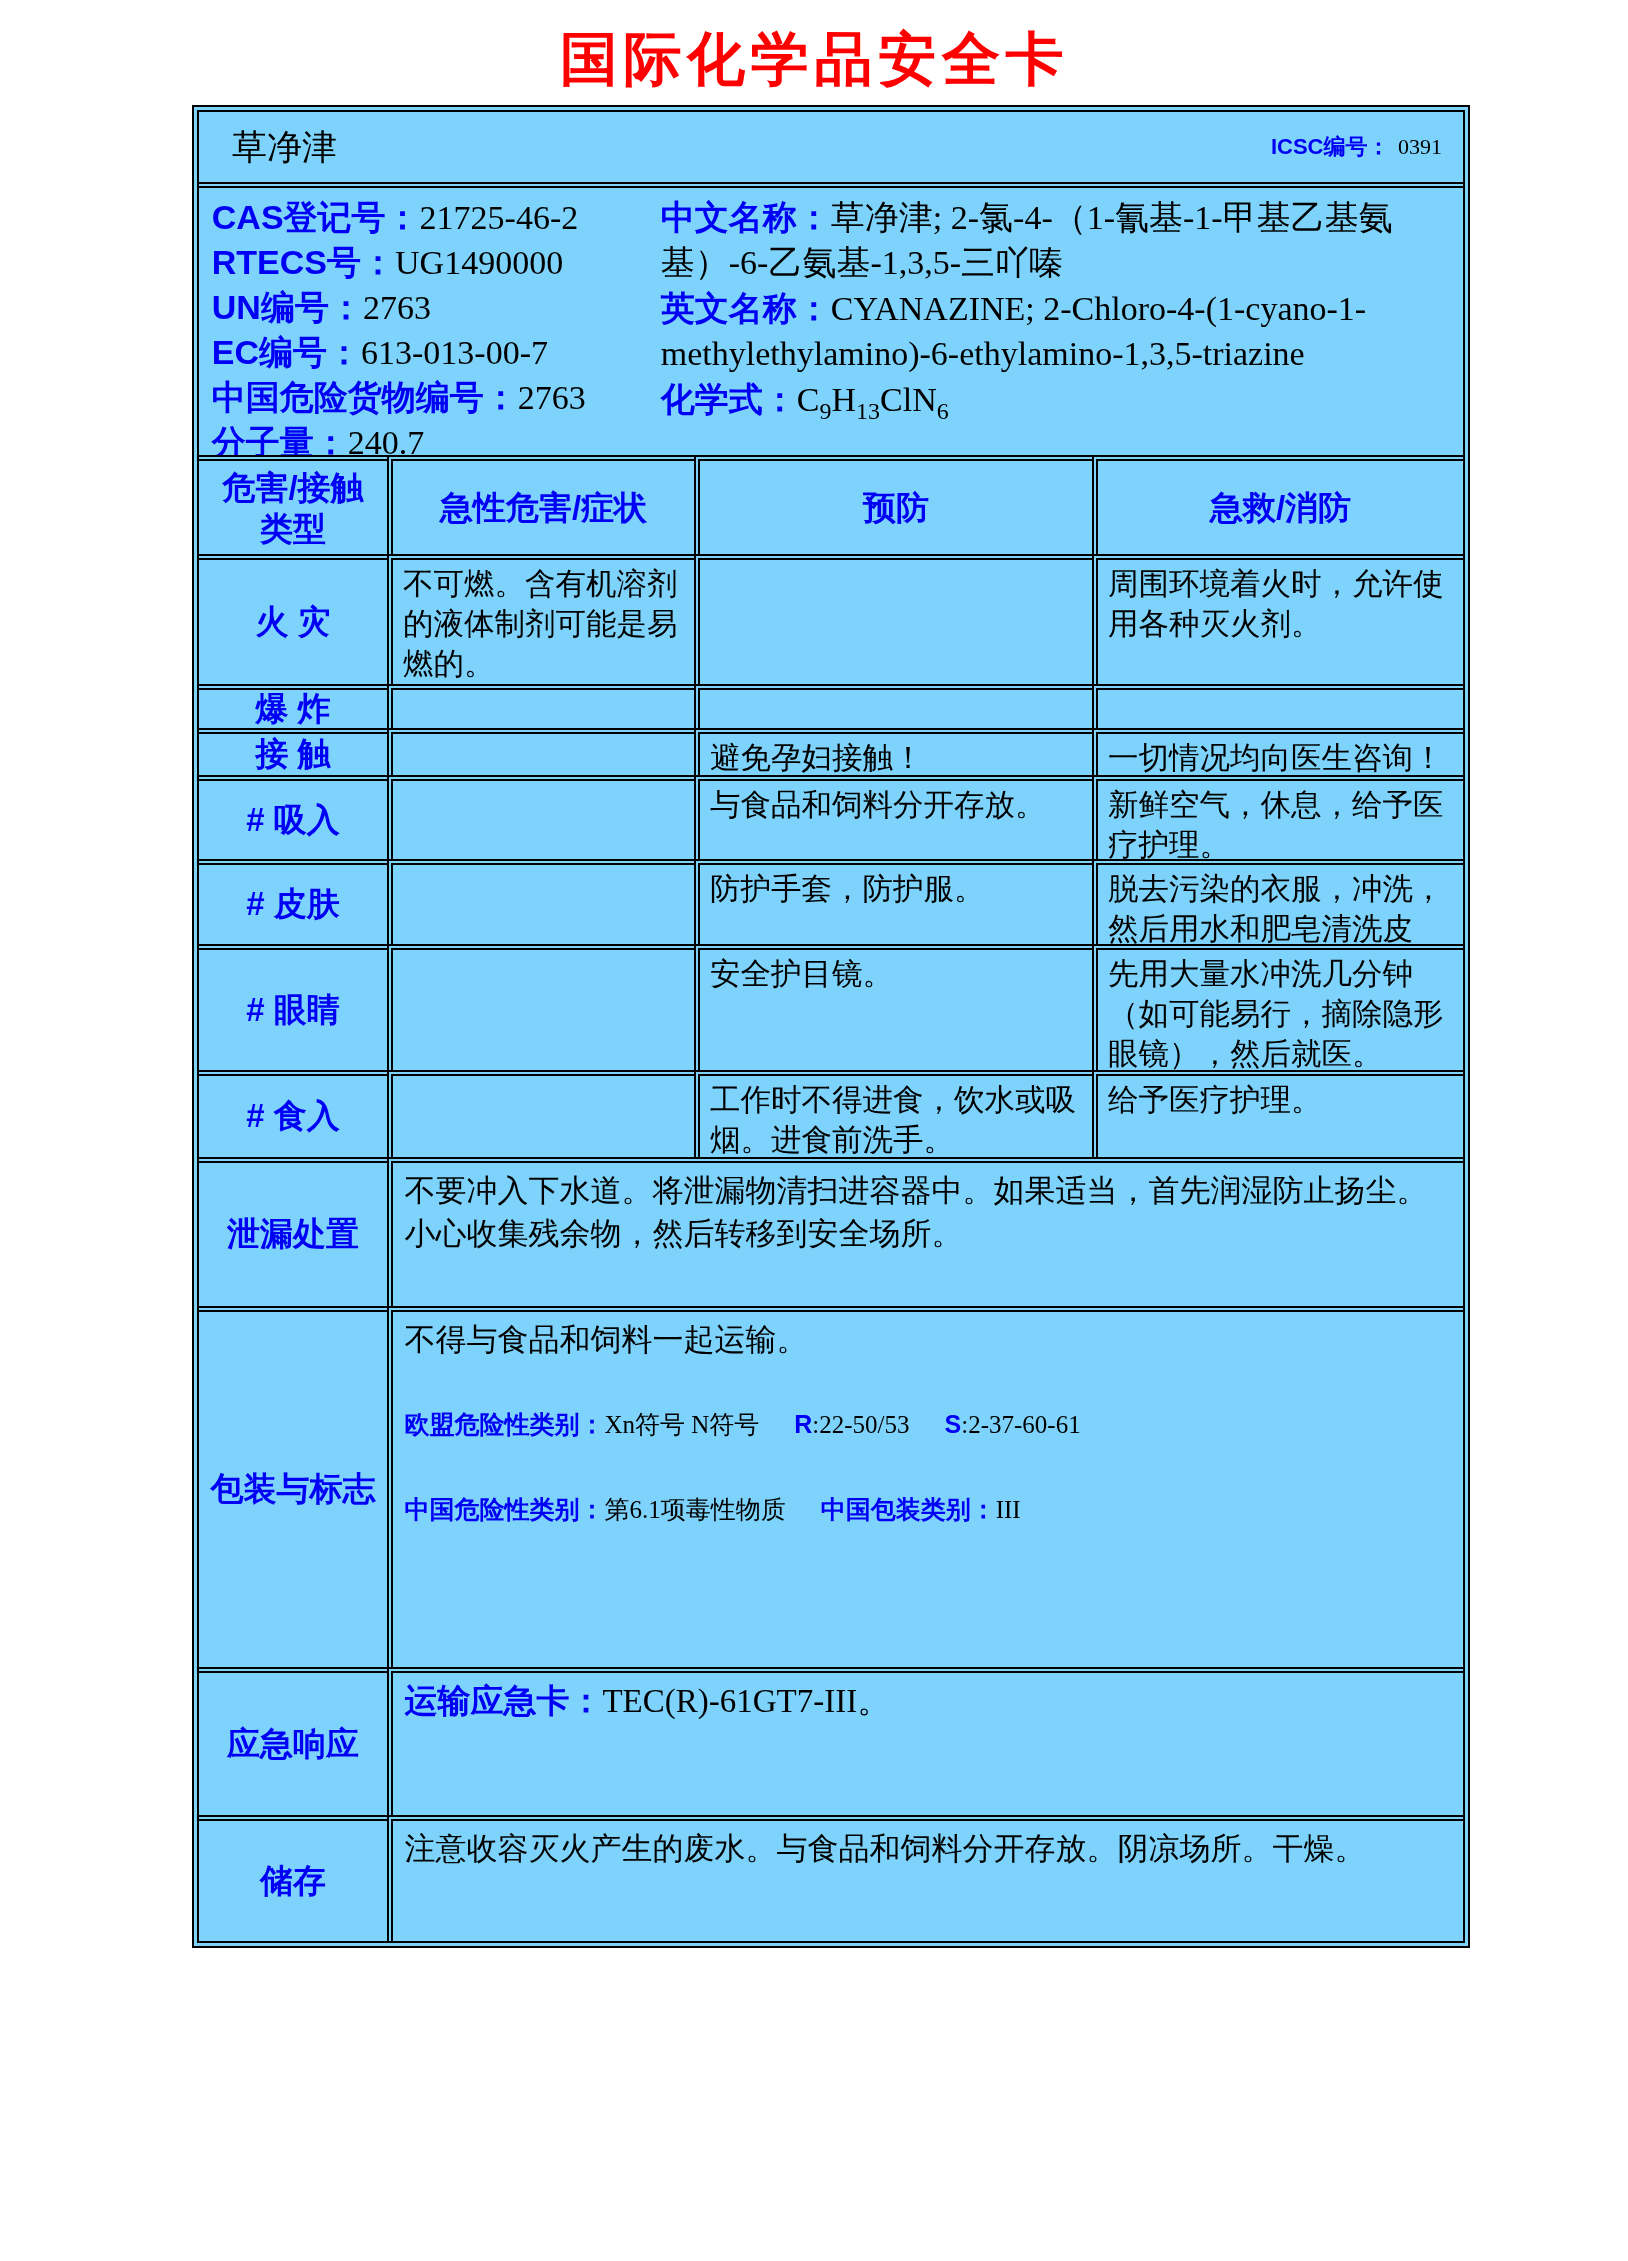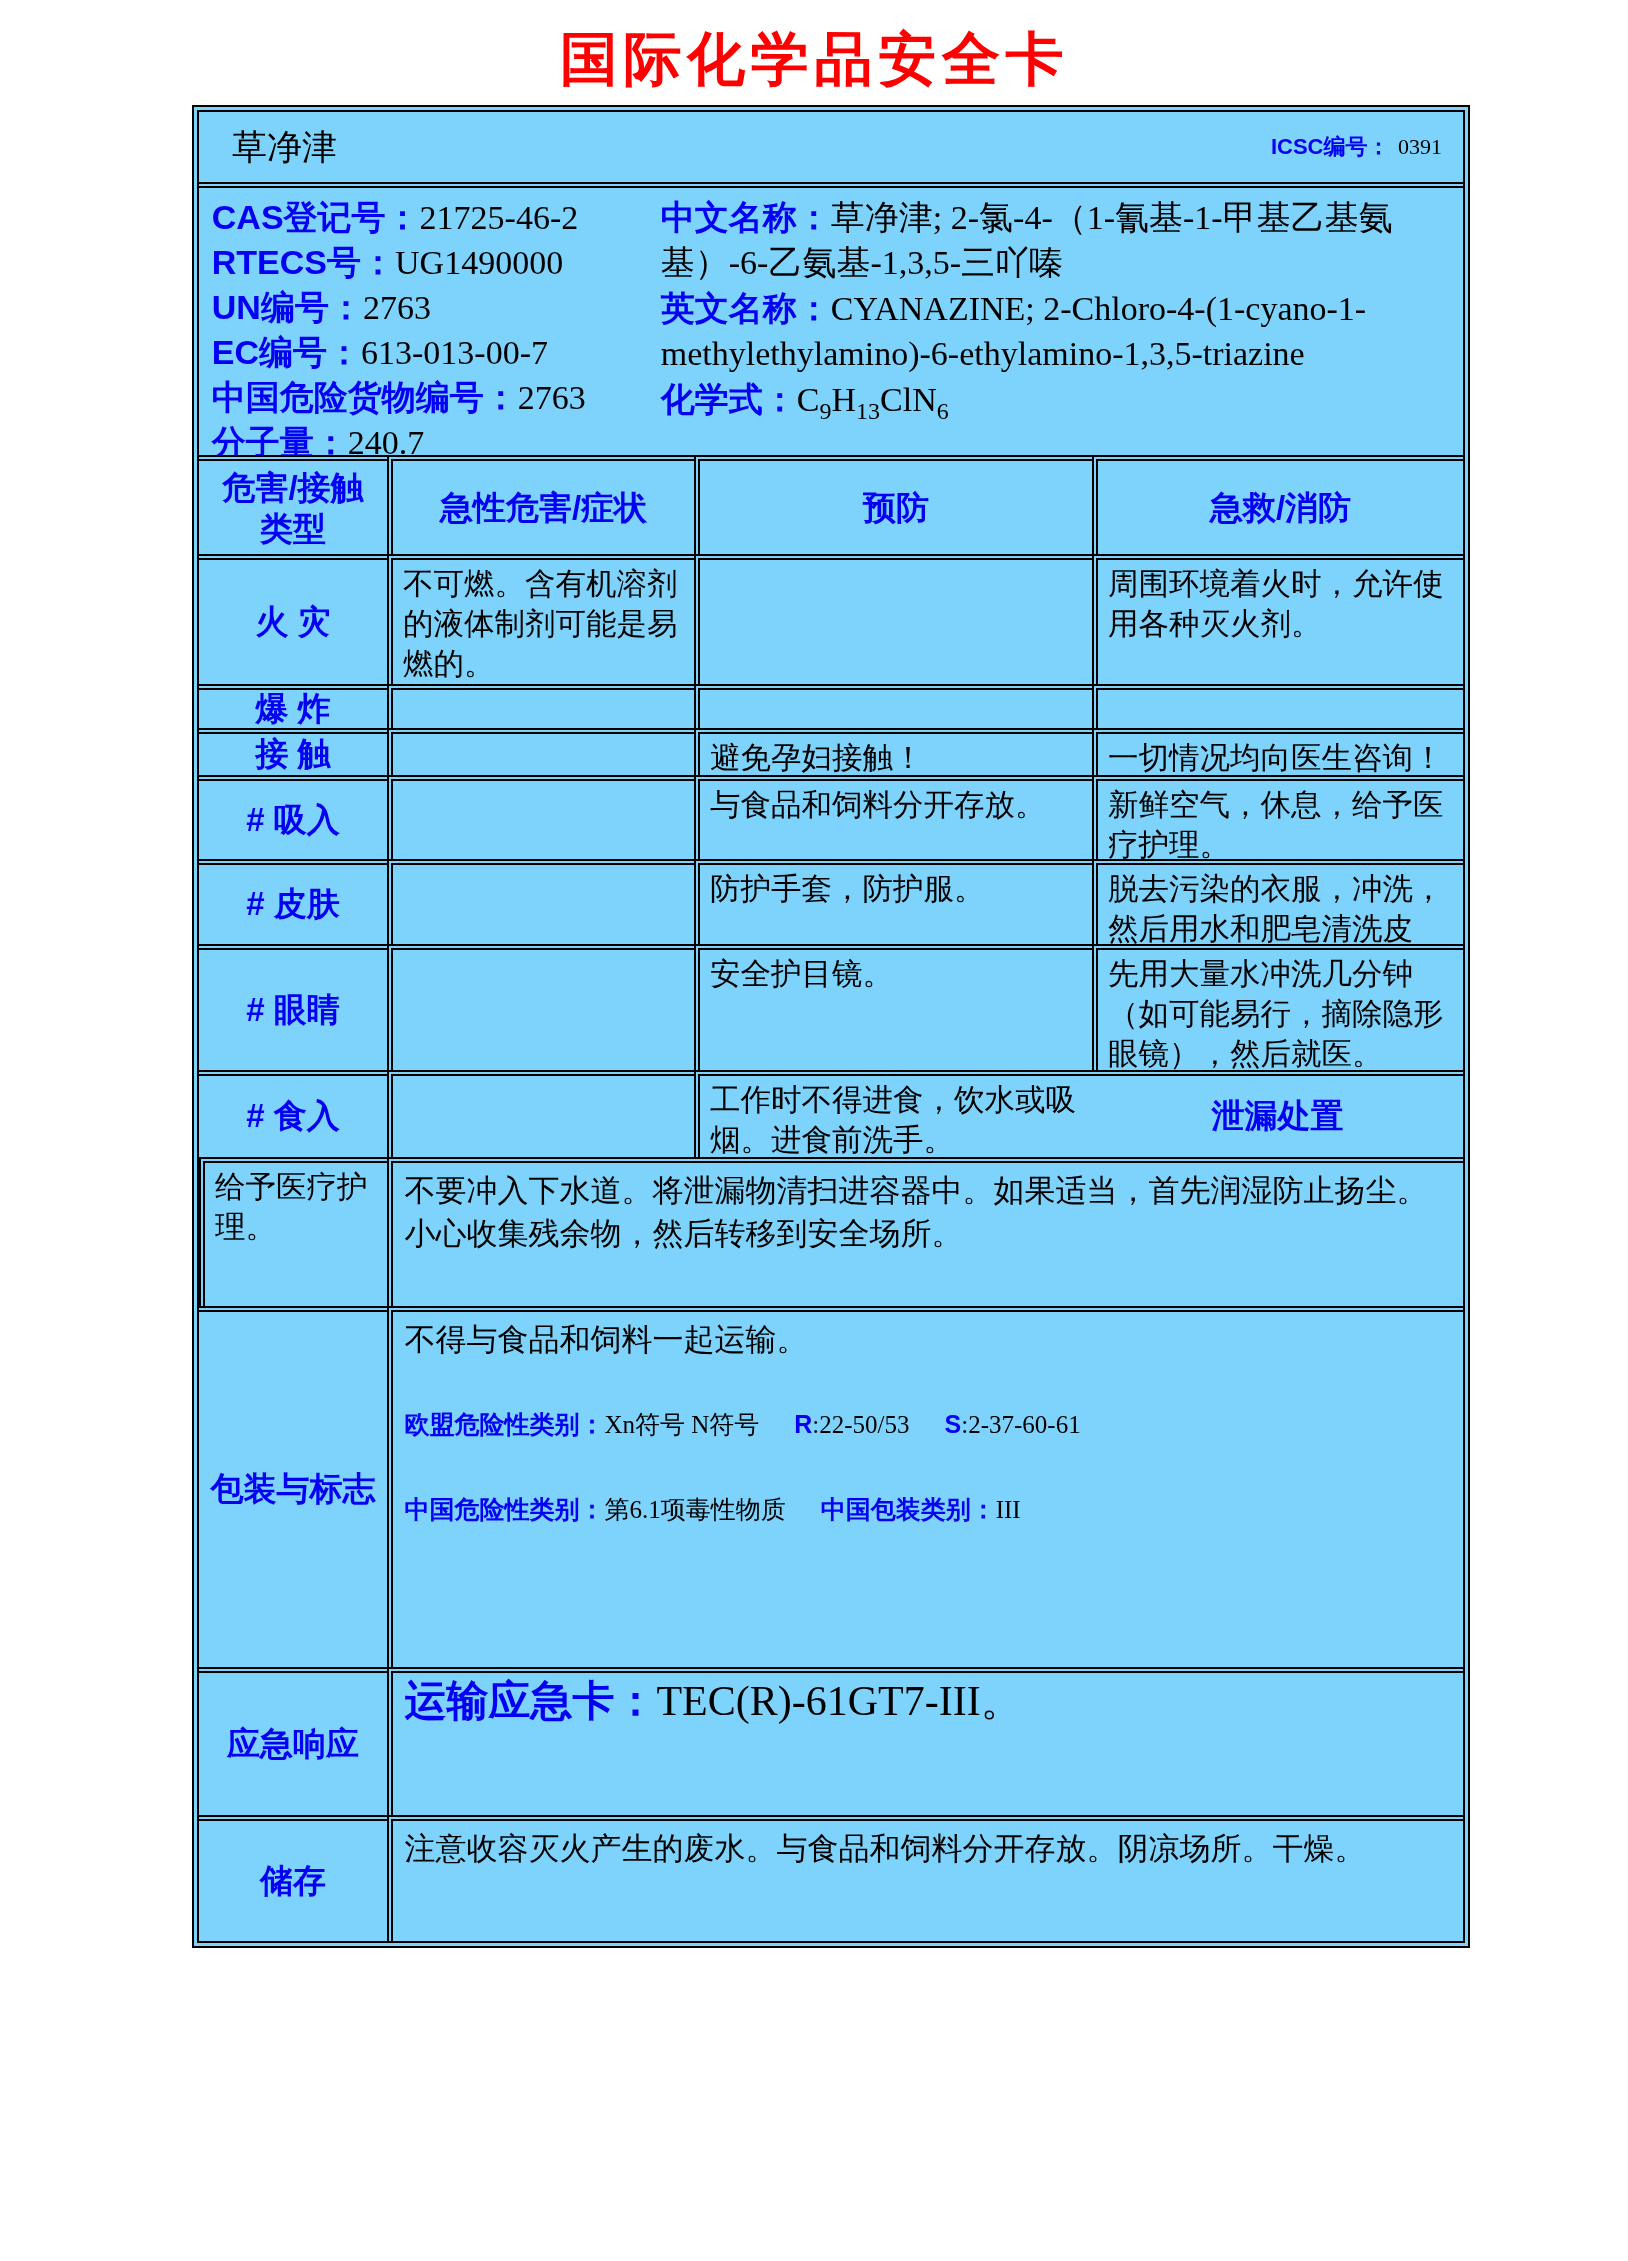--- a/index.html
+++ b/index.html
@@ -64,21 +64,21 @@
   .hz-content{padding:4.3px 10px;font-size:30.5px;line-height:40px;color:var(--ink);
     font-family:"Liberation Serif",serif;word-break:break-word;}
 
   
   .wide-content{padding:5.7px 11.4px;font-size:31px;line-height:43px;color:var(--ink);
     font-family:"Liberation Serif",serif;word-break:break-word;}
   .pack-line{margin:0;}
   .pack-line + .pack-line{margin-top:40px;}
   .pack-line .lbl, .pack-line .val{font-size:25px;}
   .gap-l{margin-left:35px;}
-  .emergency-line{margin:0;font-size:42px;}
+  .emergency-line{margin:0;font-size:33px;}
 </style>
 </head>
 <body>
 
 <div class="page">
 
   <div class="page-title">国际化学品安全卡</div>
 
   <div class="card">
 
@@ -143,23 +143,23 @@
     <div class="cell hz-content">脱去污染的衣服，冲洗，然后用水和肥皂清洗皮肤。</div>
 
     <div class="cell no-bl hz-label"># 眼睛</div>
     <div class="cell hz-content"></div>
     <div class="cell hz-content">安全护目镜。</div>
     <div class="cell hz-content">先用大量水冲洗几分钟（如可能易行，摘除隐形眼镜），然后就医。</div>
 
     <div class="cell no-bl hz-label"># 食入</div>
     <div class="cell hz-content"></div>
     <div class="cell hz-content">工作时不得进食，饮水或吸烟。进食前洗手。</div>
+    <div class="cell hz-content">给予医疗护理。</div>
+
     <div class="cell no-bl hz-label">泄漏处置</div>
-
-    <div class="cell hz-content">给予医疗护理。</div>
     <div class="cell span-content wide-content">
       <p class="pack-line">不要冲入下水道。将泄漏物清扫进容器中。如果适当，首先润湿防止扬尘。小心收集残余物，然后转移到安全场所。</p>
     </div>
 
     <div class="cell no-bl hz-label">包装与标志</div>
     <div class="cell span-content wide-content">
       <p class="pack-line">不得与食品和饲料一起运输。</p>
       <p class="pack-line"><span class="lbl">欧盟危险性类别：</span><span class="val">Xn符号 N符号</span><span class="lbl gap-l">R</span><span class="val">:22-50/53</span><span class="lbl gap-l">S</span><span class="val">:2-37-60-61</span></p>
       <p class="pack-line"><span class="lbl">中国危险性类别：</span><span class="val">第6.1项毒性物质</span><span class="lbl gap-l">中国包装类别：</span><span class="val">III</span></p>
     </div>

